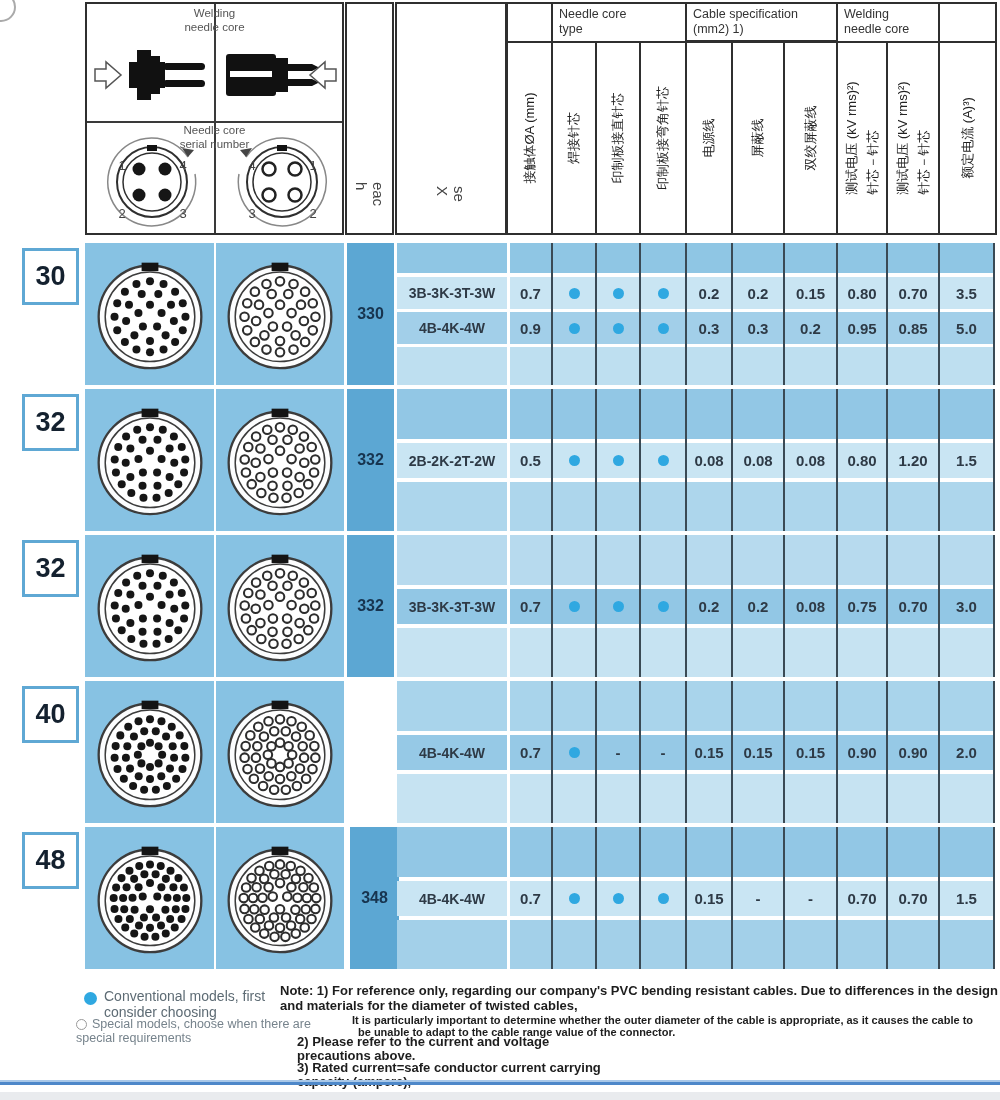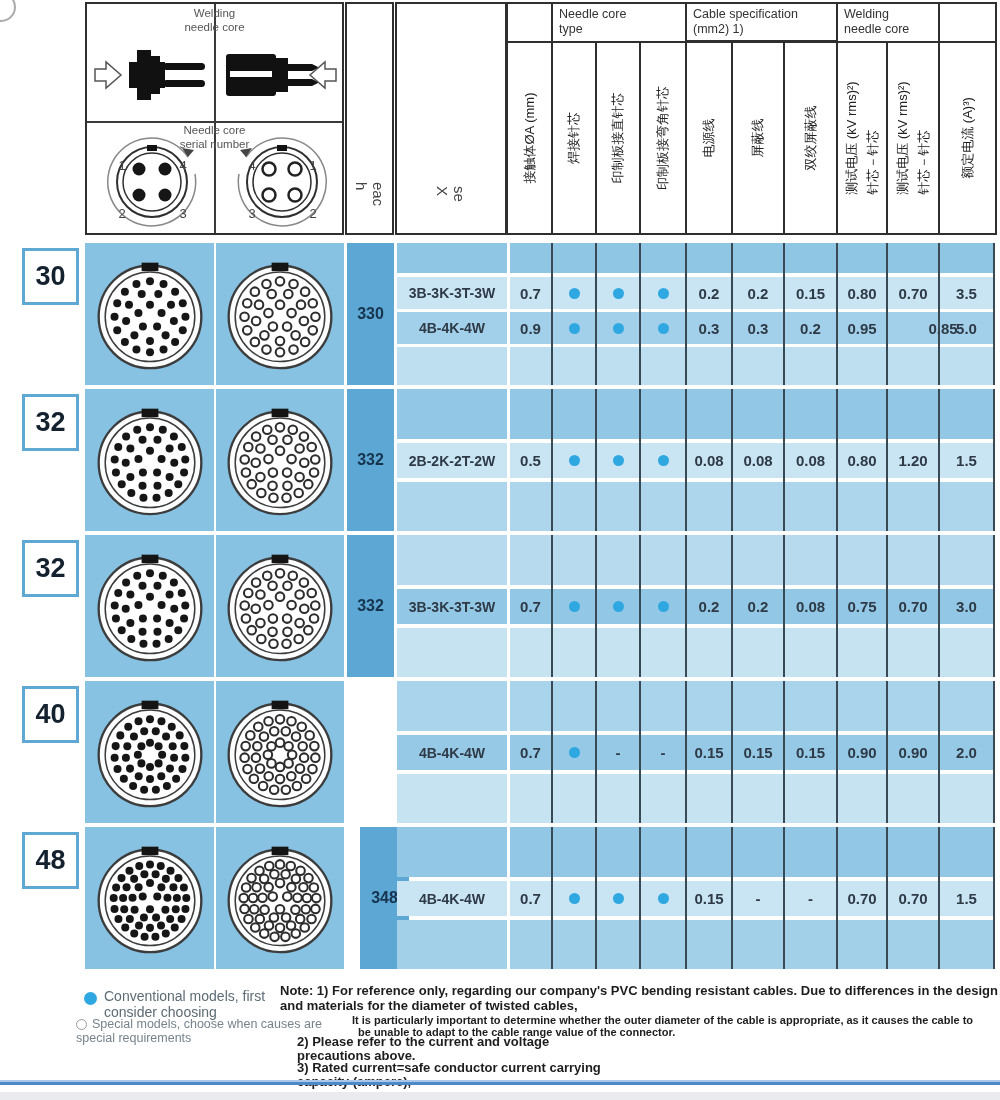--- a/index.html
+++ b/index.html
@@ -331,21 +331,21 @@
         <div class="val" style="left: 597px; top: 69px; width: 42px; height: 32px;">
           <span class="dot"></span>
         </div>
         <div class="val" style="left: 641px; top: 69px; width: 44px; height: 32px;">
           <span class="dot"></span>
         </div>
         <div class="val" style="left: 687px; top: 69px; width: 44px; height: 32px;">0.3</div>
         <div class="val" style="left: 733px; top: 69px; width: 50px; height: 32px;">0.3</div>
         <div class="val" style="left: 785px; top: 69px; width: 51px; height: 32px;">0.2</div>
         <div class="val" style="left: 838px; top: 69px; width: 48px; height: 32px;">0.95</div>
-        <div class="val" style="left: 888px; top: 69px; width: 50px; height: 32px; margin-left: 30px;">0.85</div>
+        <div class="val" style="left: 888px; top: 69px; width: 50px; height: 32px;">0.85</div>
         <div class="val" style="left: 940px; top: 69px; width: 53px; height: 32px;">5.0</div>
       </div>
       <div class="abs" style="left: 0px; top: 389px; width: 1000px; height: 142px;">
         <div class="sizebox" style="left: 22px; top: 5px;">32</div>
         <div class="imgcell" style="left: 85px; width: 129px;">
           <svg width="112" height="118" viewBox="0 0 120 126">
             <circle cx="60" cy="66" r="55" fill="#fcfdfe" stroke="#3c3c3c" stroke-width="2.5"></circle>
             <circle cx="60" cy="66" r="48" fill="#ffffff" stroke="#3c3c3c" stroke-width="1.6"></circle>
             <rect x="51" y="8" width="18" height="9" fill="#141414"></rect>
             <circle cx="60.0" cy="28.0" r="4.3" fill="#161616"></circle>
@@ -796,21 +796,21 @@
             <circle cx="66.5" cy="83.9" r="4.6" fill="#fff" stroke="#2d2d2d" stroke-width="2.2"></circle>
             <circle cx="53.5" cy="83.9" r="4.6" fill="#fff" stroke="#2d2d2d" stroke-width="2.2"></circle>
             <circle cx="43.5" cy="75.5" r="4.6" fill="#fff" stroke="#2d2d2d" stroke-width="2.2"></circle>
             <circle cx="41.3" cy="62.7" r="4.6" fill="#fff" stroke="#2d2d2d" stroke-width="2.2"></circle>
             <circle cx="47.8" cy="51.4" r="4.6" fill="#fff" stroke="#2d2d2d" stroke-width="2.2"></circle>
             <circle cx="67.8" cy="61.5" r="4.6" fill="#fff" stroke="#2d2d2d" stroke-width="2.2"></circle>
             <circle cx="60.0" cy="75.0" r="4.6" fill="#fff" stroke="#2d2d2d" stroke-width="2.2"></circle>
             <circle cx="52.2" cy="61.5" r="4.6" fill="#fff" stroke="#2d2d2d" stroke-width="2.2"></circle>
           </svg>
         </div>
-        <div class="modelcell" style="left: 360px; width: 49px;">348</div>
+        <div class="modelcell" style="left: 350px; width: 49px;">348</div>
         <div class="band" style="top: 0px; height: 50px; background: rgb(146, 199, 229);"></div>
         <div class="band" style="top: 54px; height: 35px; background: rgb(201, 229, 243);"></div>
         <div class="band" style="top: 93px; height: 49px; background: rgb(163, 208, 233);"></div>
         <div class="wstrip"></div>
         <div class="vline" style="left: 551px;"></div>
         <div class="vline" style="left: 595px;"></div>
         <div class="vline" style="left: 639px;"></div>
         <div class="vline" style="left: 685px;"></div>
         <div class="vline" style="left: 731px;"></div>
         <div class="vline" style="left: 783px;"></div>
@@ -838,21 +838,21 @@
       </div>
     </div>
 
   <div>
     <div class="leg-dot" style="left:84px;top:992px;"></div>
     <div class="abs leg-main" style="left:104px;top:988px;">
       <div>Conventional models, first</div>
       <div>consider choosing</div>
     </div>
     <div class="abs leg-sub" style="left:76px;top:1017px;">
-      <div><span class="leg-circ"></span><span>Special models, choose when causes are</span></div>
+      <div><span class="leg-circ"></span><span>Special models, choose when there are</span></div>
       <div style="margin-left:0;">special requirements</div>
     </div>
   </div>
 
   <div id="notes-area">
       <div class="note-n" style="left: 280px; top: 983px;">Note: 1) For reference only, regarding our company's PVC bending resistant cables. Due to differences in the design process</div>
       <div class="note-n" style="left: 280px; top: 998px;">and materials for the diameter of twisted cables,</div>
       <div class="note-s" style="left: 352px; top: 1014px;">It is particularly important to determine whether the outer diameter of the cable is appropriate, as it causes the cable to</div>
       <div class="note-s" style="left: 358px; top: 1026px;">be unable to adapt to the cable range value of the connector.</div>
       <div class="note-n" style="left: 297px; top: 1034px;">2) Please refer to the current and voltage</div>

